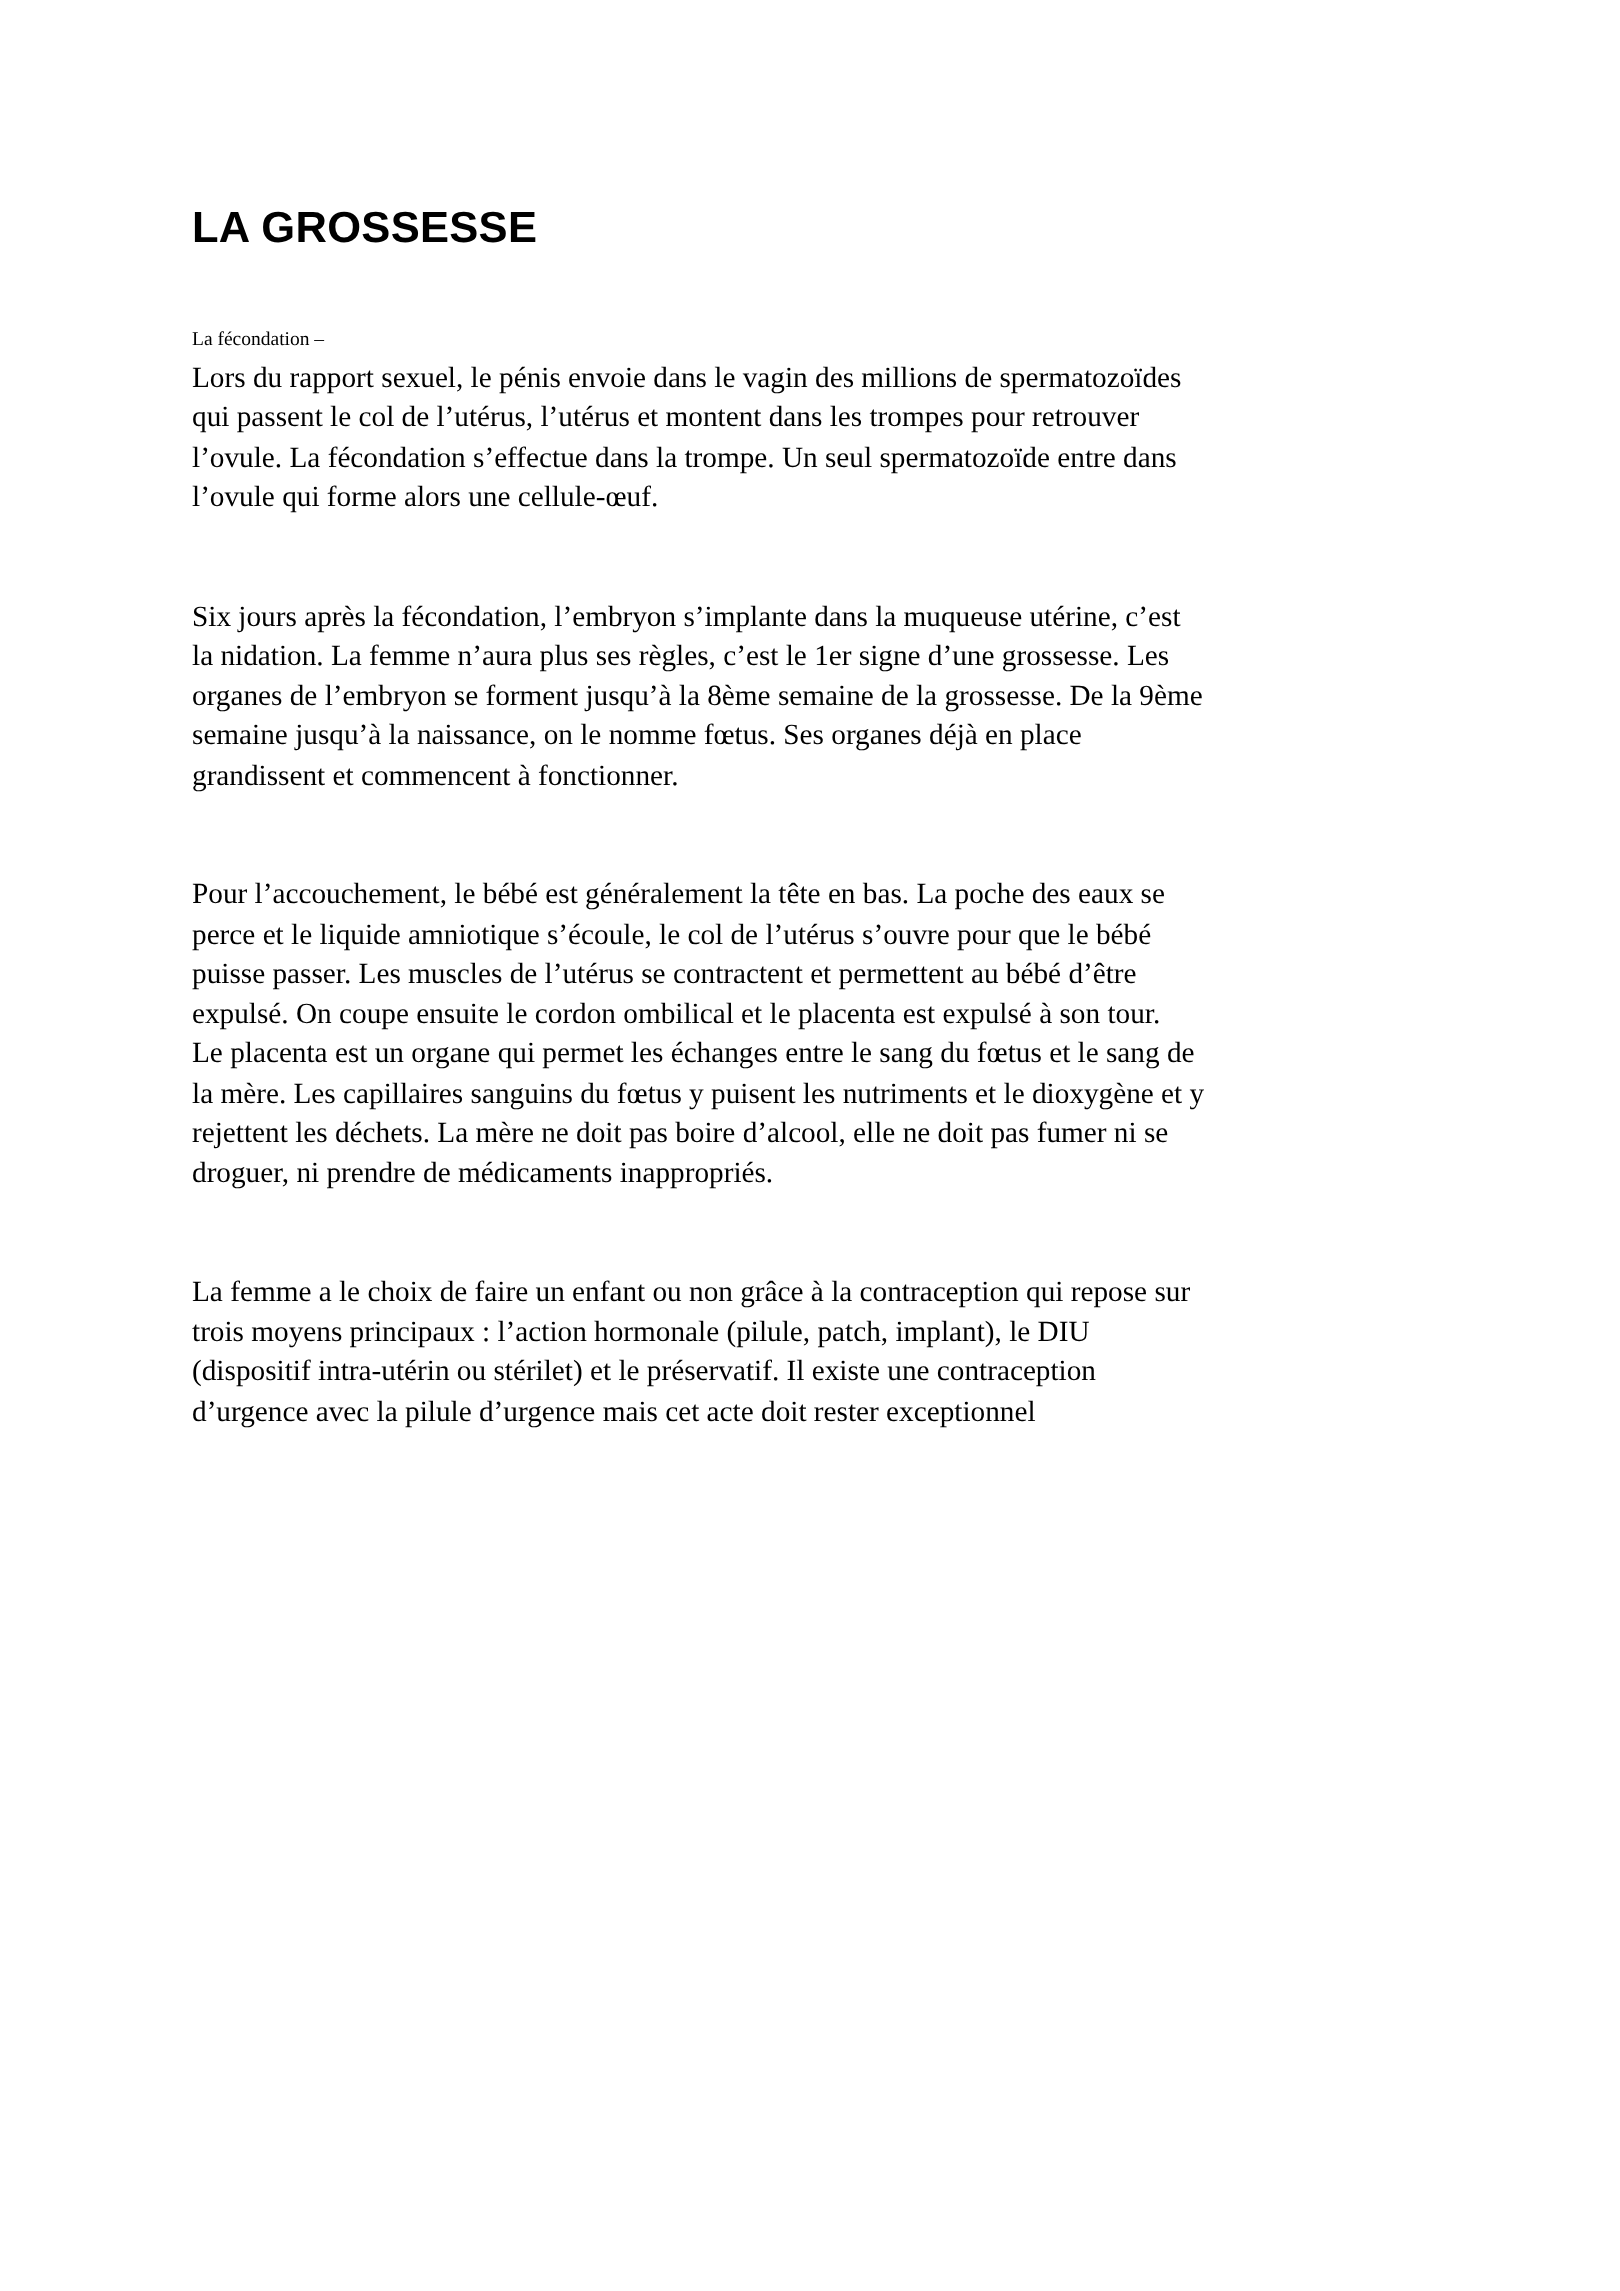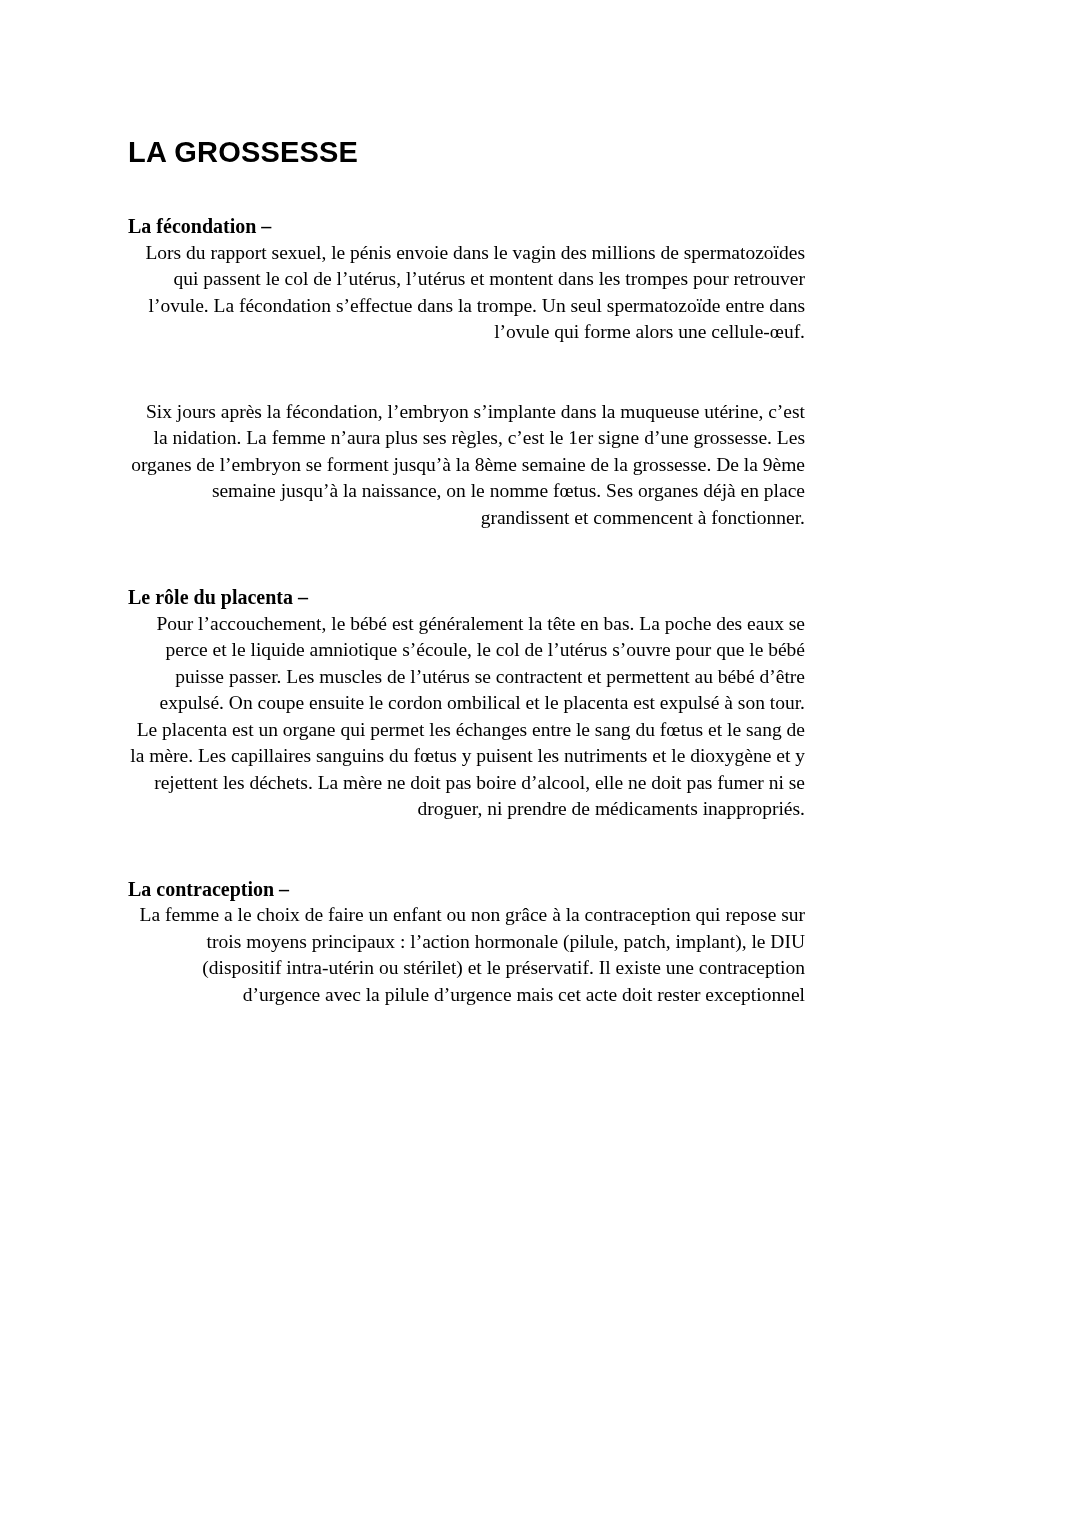--- a/index.html
+++ b/index.html
@@ -27,52 +27,50 @@
     font-size: 29px;
     letter-spacing: 0.2px;
     margin: 0 0 44px 0;
     color: #000000;
   }
   .doc-section {
     margin: 0 0 53px 0;
     max-width: 836px;
   }
   .section-heading {
-    font-size: 20px;
+    font-size: 13px;
     line-height: 26.5px;
     margin: 0;
-    font-weight: 700;
+    font-weight: 400;
   }
   .para {
     font-size: 19.5px;
     line-height: 26.5px;
     margin: 0;
-    text-align: right;
+    text-align: left;
   }
 </style>
 </head>
 <body>
 
 <div class="page">
 
   <h1 class="doc-title">LA GROSSESSE</h1>
 
   <section class="doc-section">
     <p class="section-heading">La fécondation –</p>
     <p class="para">Lors du rapport sexuel, le pénis envoie dans le vagin des millions de spermatozoïdes qui passent le col de l’utérus, l’utérus et montent dans les trompes pour retrouver l’ovule. La fécondation s’effectue dans la trompe. Un seul spermatozoïde entre dans l’ovule qui forme alors une cellule-œuf.</p>
   </section>
 
   <section class="doc-section">
     <p class="para">Six jours après la fécondation, l’embryon s’implante dans la muqueuse utérine, c’est la nidation. La femme n’aura plus ses règles, c’est le 1er signe d’une grossesse. Les organes de l’embryon se forment jusqu’à la 8ème semaine de la grossesse. De la 9ème semaine jusqu’à la naissance, on le nomme fœtus. Ses organes déjà en place grandissent et commencent à fonctionner.</p>
   </section>
 
   <section class="doc-section">
-    <p class="section-heading">Le rôle du placenta –</p>
     <p class="para">Pour l’accouchement, le bébé est généralement la tête en bas. La poche des eaux se perce et le liquide amniotique s’écoule, le col de l’utérus s’ouvre pour que le bébé puisse passer. Les muscles de l’utérus se contractent et permettent au bébé d’être expulsé. On coupe ensuite le cordon ombilical et le placenta est expulsé à son tour.</p>
     <p class="para">Le placenta est un organe qui permet les échanges entre le sang du fœtus et le sang de la mère. Les capillaires sanguins du fœtus y puisent les nutriments et le dioxygène et y rejettent les déchets. La mère ne doit pas boire d’alcool, elle ne doit pas fumer ni se droguer, ni prendre de médicaments inappropriés.</p>
   </section>
 
   <section class="doc-section">
-    <p class="section-heading">La contraception –</p>
     <p class="para">La femme a le choix de faire un enfant ou non grâce à la contraception qui repose sur trois moyens principaux : l’action hormonale (pilule, patch, implant), le DIU (dispositif intra-utérin ou stérilet) et le préservatif. Il existe une contraception d’urgence avec la pilule d’urgence mais cet acte doit rester exceptionnel</p>
   </section>
 
 </div>
 
 </body></html>

